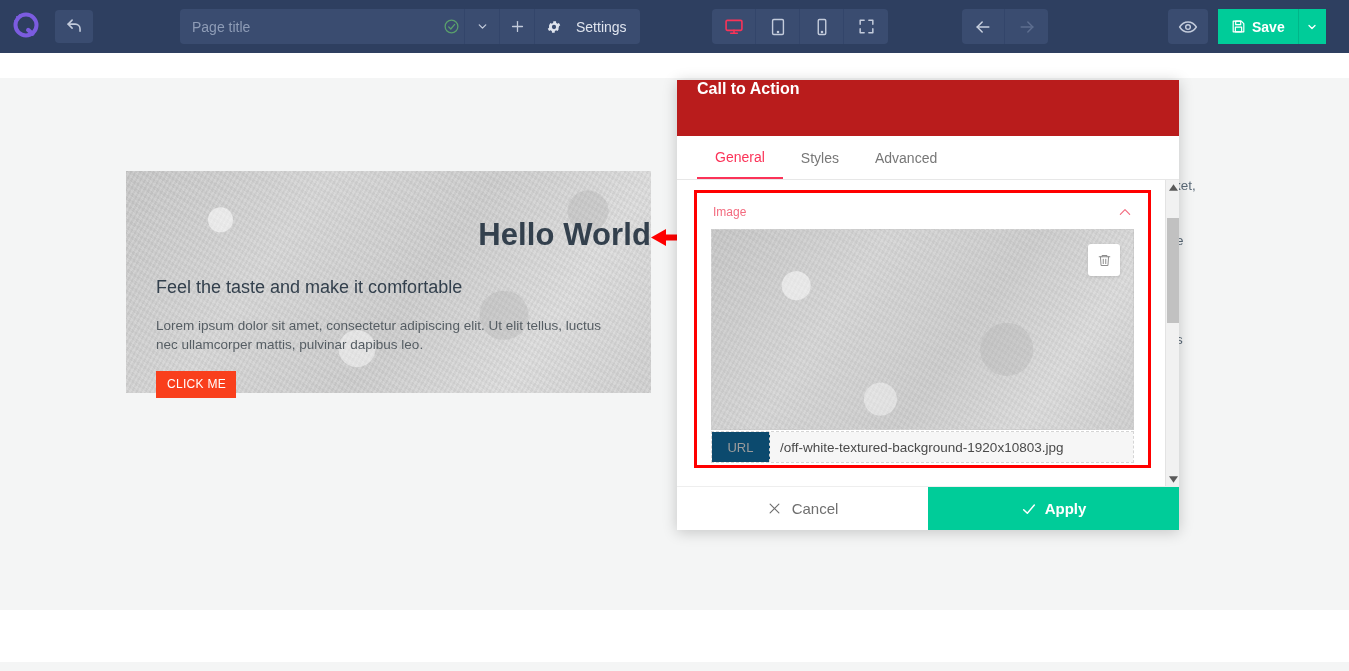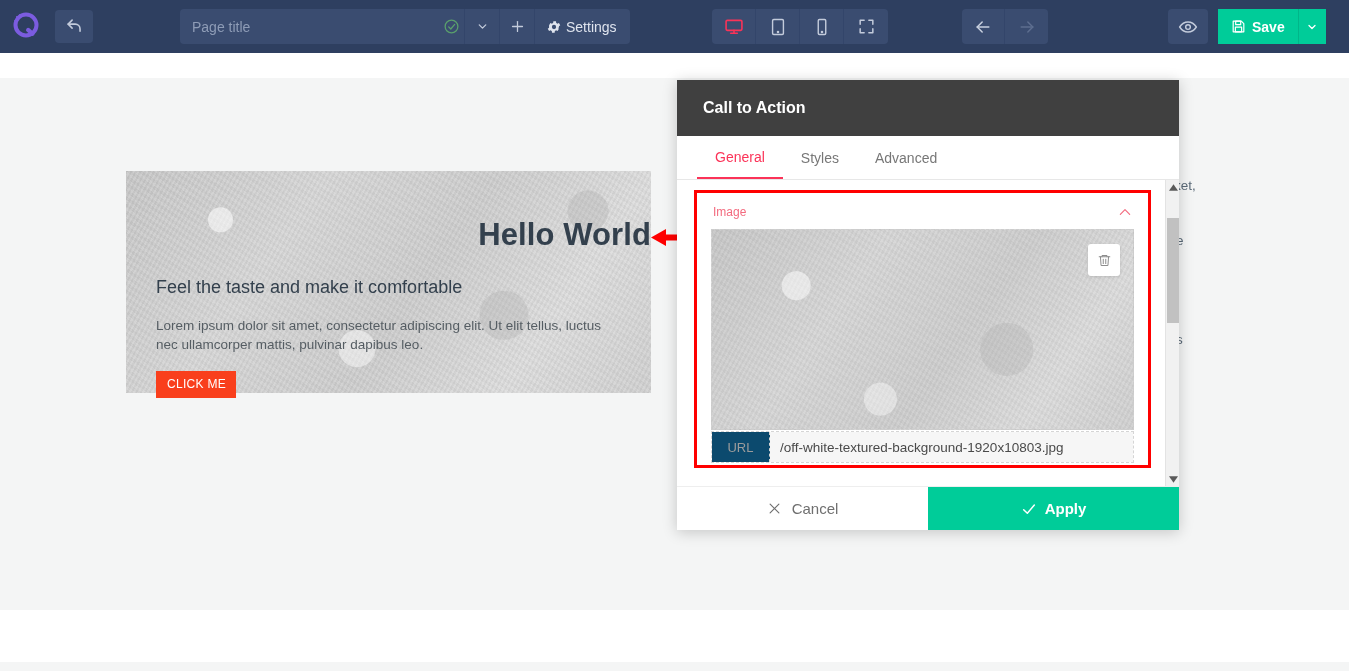--- a/index.html
+++ b/index.html
@@ -50,21 +50,21 @@
     width: 26px; height: 35px; background: #3a4c70;
     display: flex; align-items: center; justify-content: center;
   }
   .seg {
     width: 35px; height: 35px; background: #3a4c70;
     display: flex; align-items: center; justify-content: center;
     color: #c3cbdb; border-left: 1px solid #33456a;
   }
   .settings-cell {
     height: 35px; background: #3a4c70;
-    display: flex; align-items: center; gap: 4px;
+    display: flex; align-items: center; gap: 14px;
     padding: 0 13px 0 11px;
     color: #dfe4ee; font-size: 14px;
     border-left: 1px solid #33456a;
     border-radius: 0 4px 4px 0;
   }
 
   .device-group {
     position: absolute; left: 712px; top: 9px;
     height: 35px; display: flex;
     border-radius: 4px; overflow: hidden;
@@ -178,23 +178,23 @@
 
   
   .modal {
     position: absolute; left: 677px; top: 80px;
     width: 502px; height: 450px;
     background: #ffffff;
     box-shadow: 0 2px 14px rgba(0,0,0,0.20);
     display: flex; flex-direction: column;
   }
   .modal-header {
-    height: 56px; background: #404040;
-    display: flex; align-items: center;
-    padding-left: 26px;
+    height: 56px; background: #b91c1c;
+    display: flex; align-items: flex-start;
+    padding-left: 20px;
     color: #ffffff; font-size: 16px; font-weight: bold;
   }
   .modal-tabs {
     height: 44px; border-bottom: 1px solid #e7e7e7;
     display: flex; align-items: stretch; padding-left: 20px;
   }
   .tab {
     display: flex; align-items: center;
     padding: 0 18px; font-size: 14px; color: #777777;
   }

